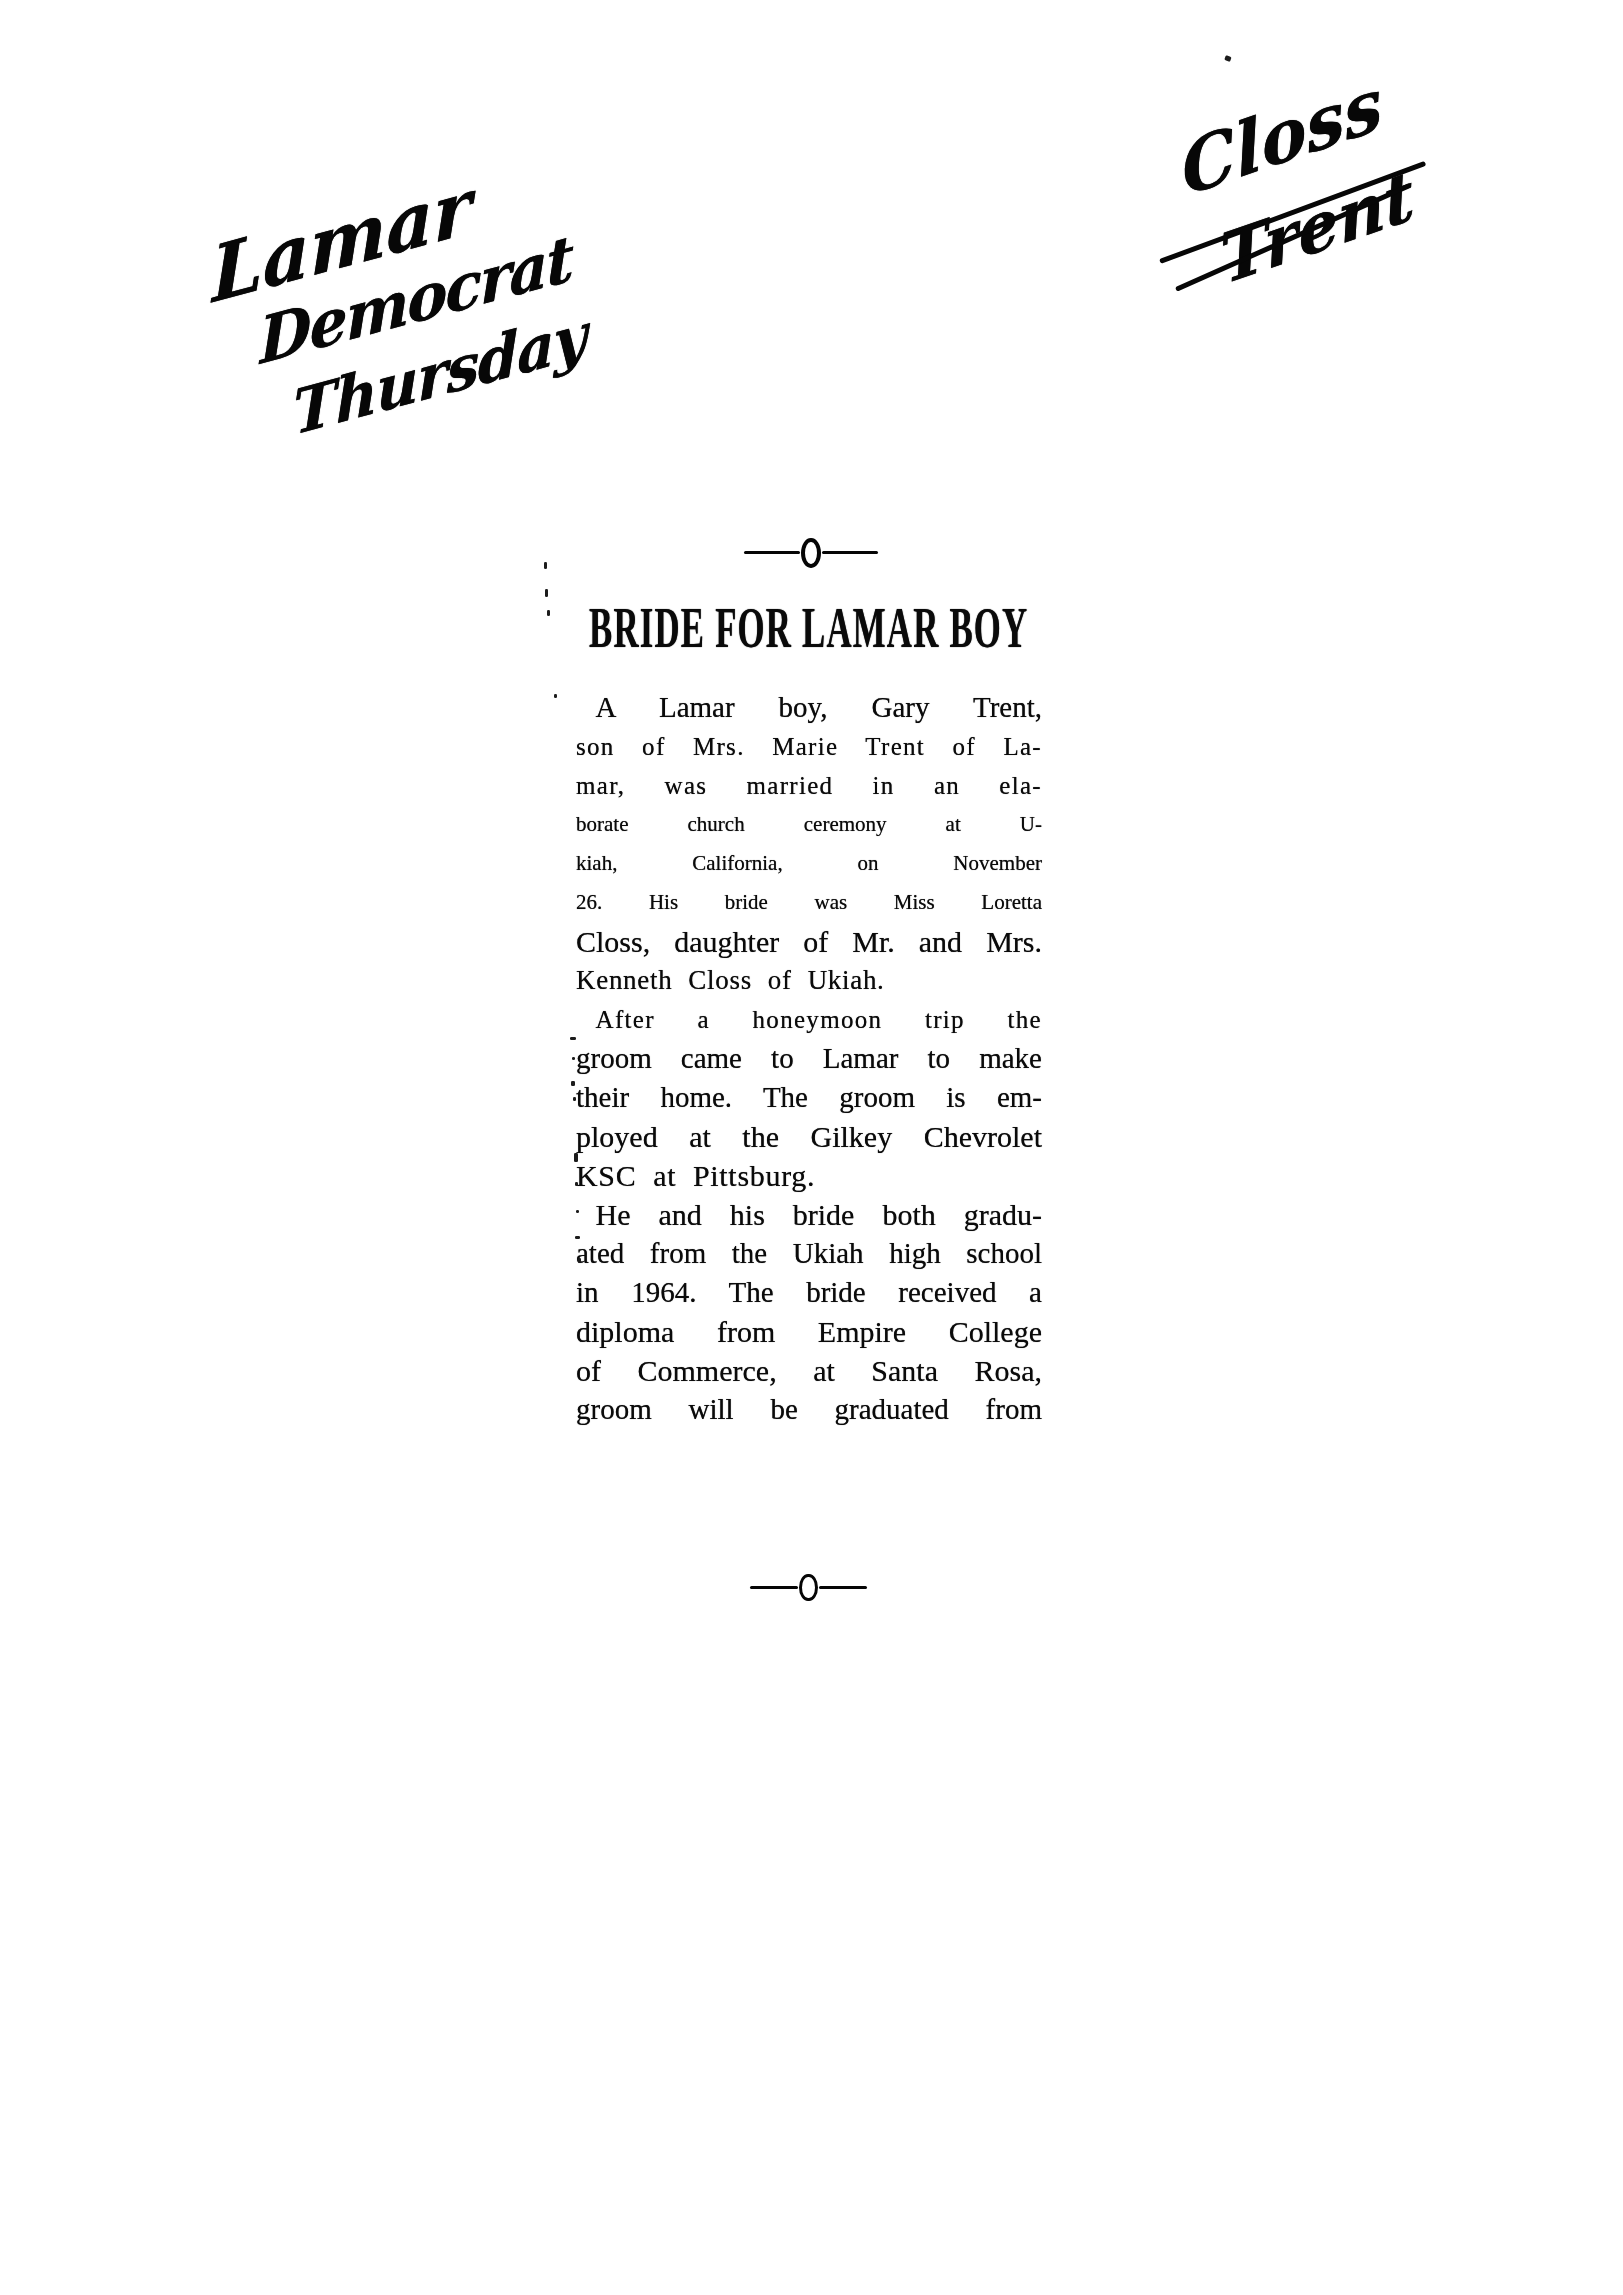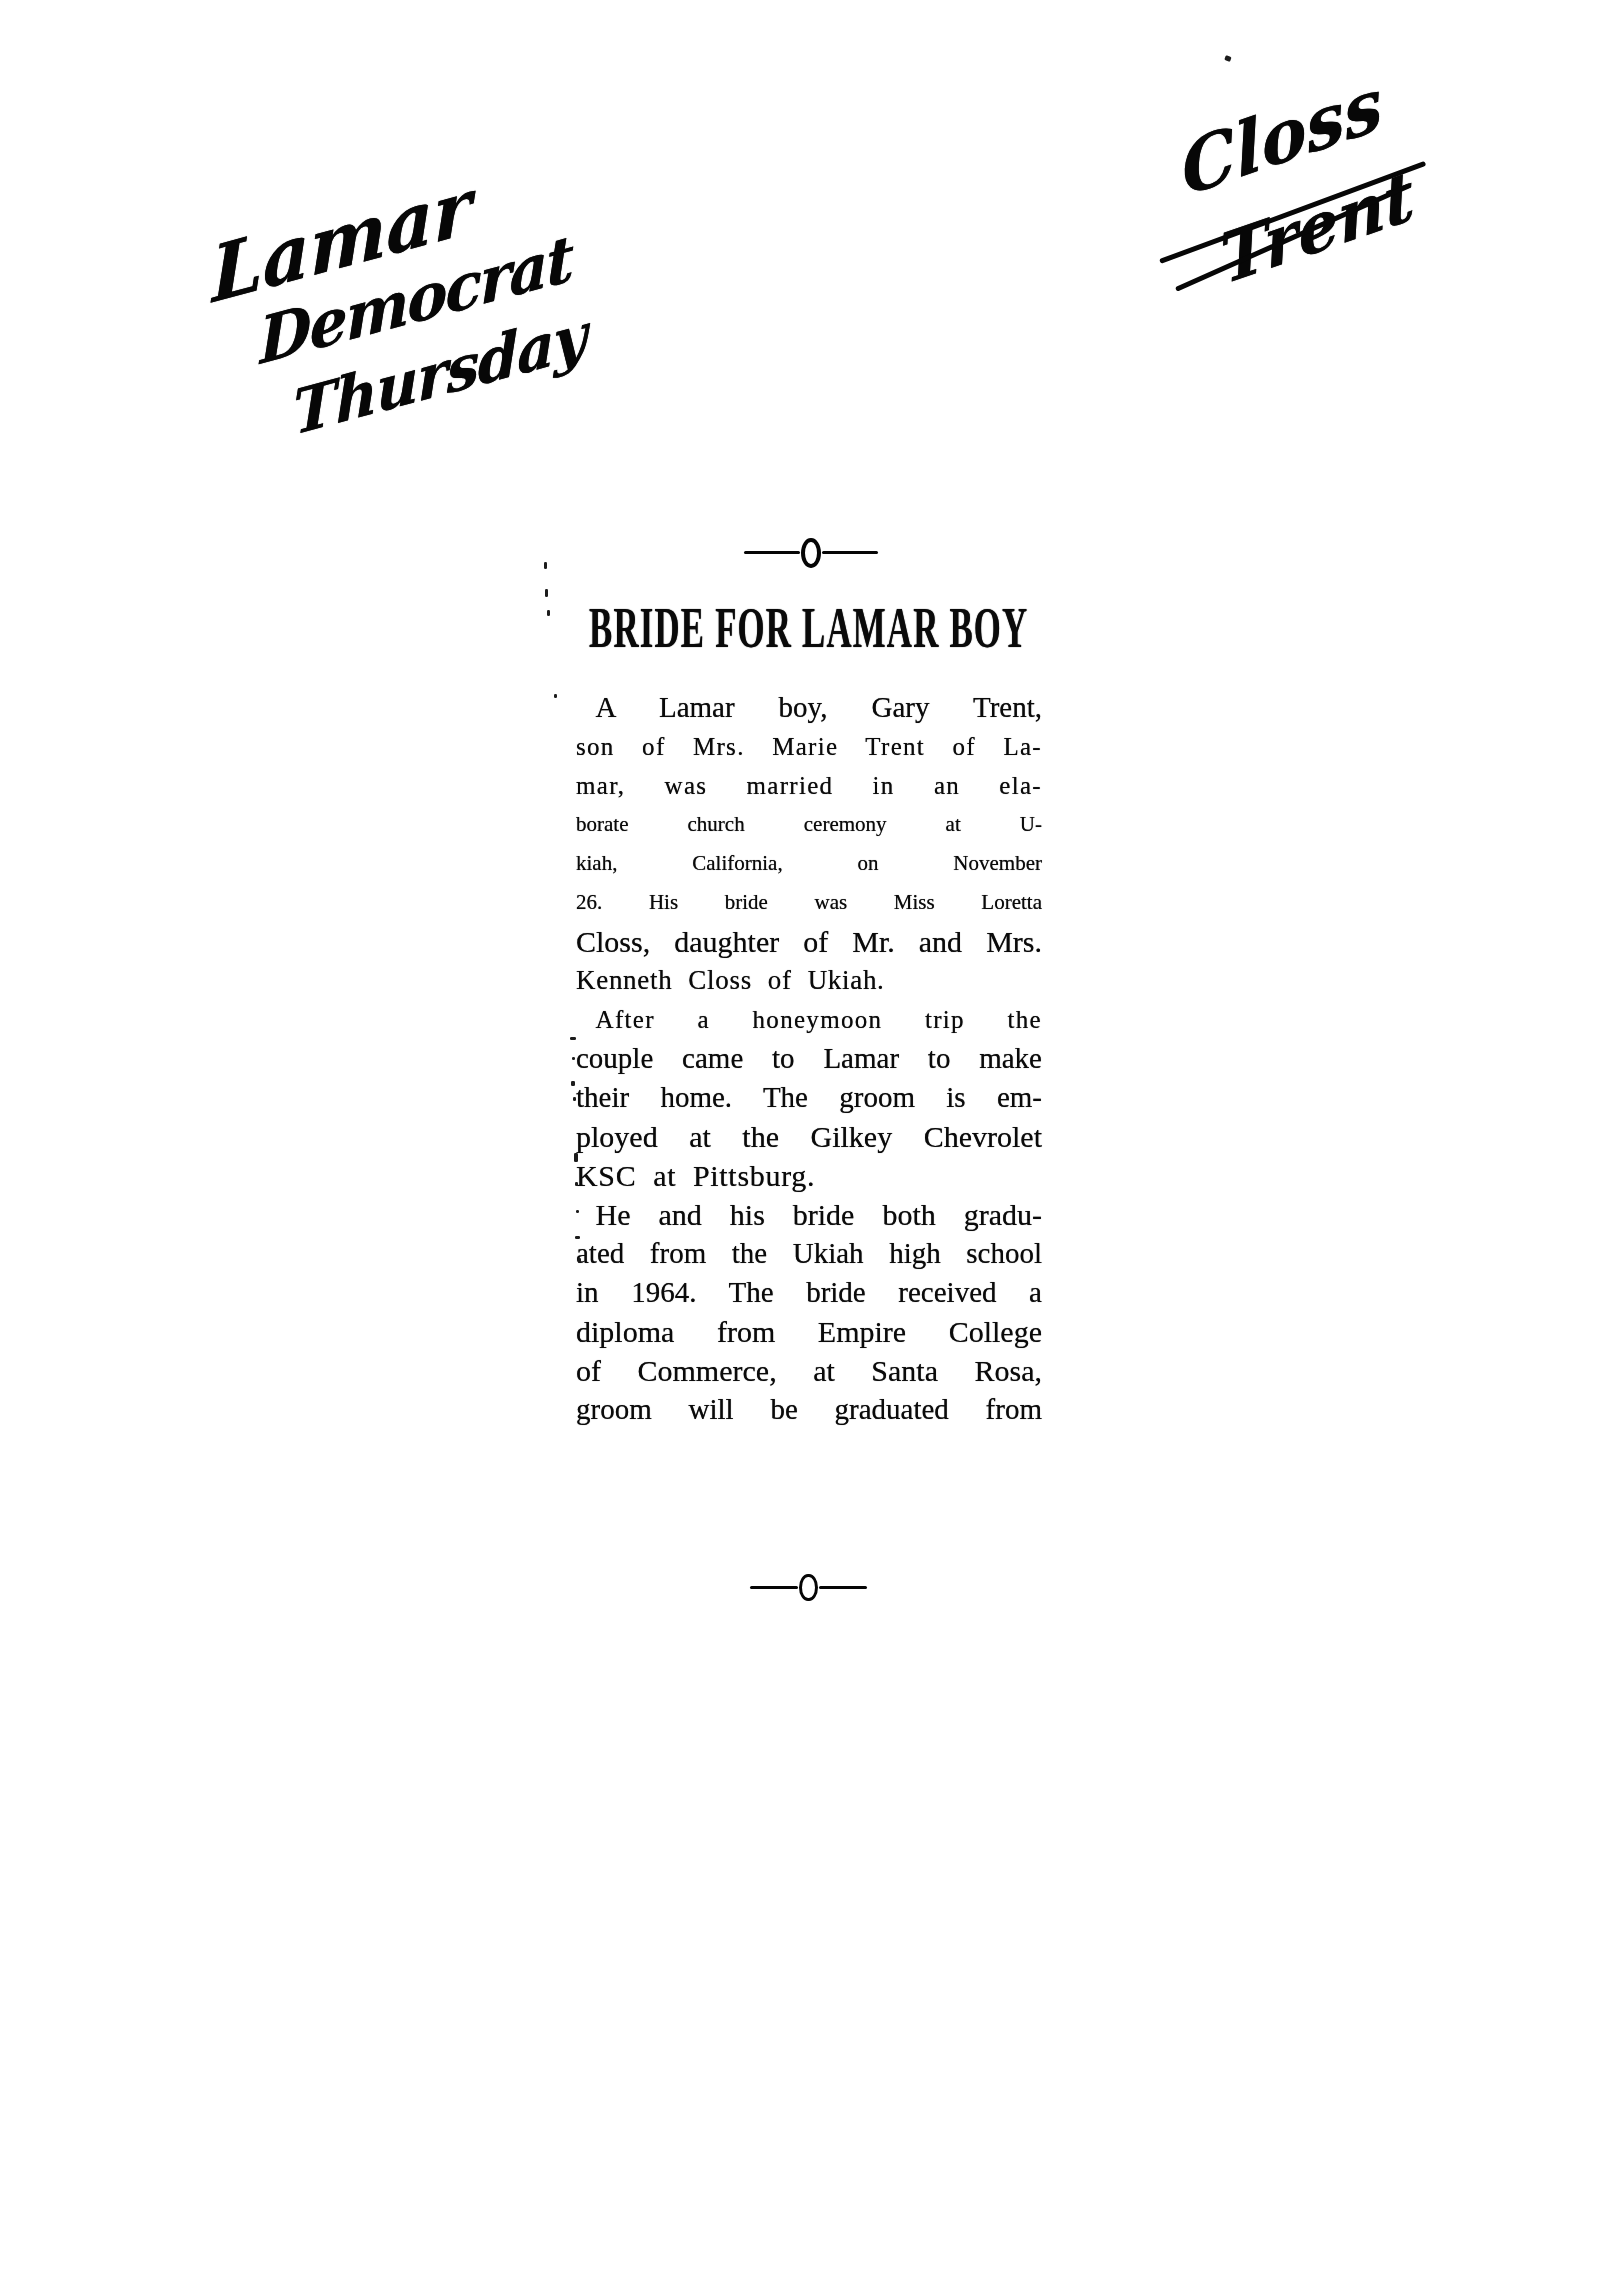--- a/index.html
+++ b/index.html
@@ -105,21 +105,21 @@
   <div class="bodycol">
     <div class="bline sz-m  just indent">A Lamar boy, Gary Trent,</div>
     <div class="bline sz-s  just">son of Mrs. Marie Trent of La-</div>
     <div class="bline sz-s  just">mar, was married in an ela-</div>
     <div class="bline sz-l  just">borate church ceremony at U-</div>
     <div class="bline sz-l  just">kiah, California, on November</div>
     <div class="bline sz-l  just">26. His bride was Miss Loretta</div>
     <div class="bline sz-ml just">Closs, daughter of Mr. and Mrs.</div>
     <div class="bline sz-sm end">Kenneth Closs of Ukiah.</div>
     <div class="bline sz-s  just indent">After a honeymoon trip the</div>
-    <div class="bline sz-m  just">couple came to Lamar to make</div>
+    <div class="bline sz-m  just">groom came to Lamar to make</div>
     <div class="bline sz-m  just">their home. The groom is em-</div>
     <div class="bline sz-ml just">ployed at the Gilkey Chevrolet</div>
     <div class="bline sz-ml end">KSC at Pittsburg.</div>
     <div class="bline sz-ml just indent">He and his bride both gradu-</div>
     <div class="bline sz-m  just">ated from the Ukiah high school</div>
     <div class="bline sz-m  just">in 1964. The bride received a</div>
     <div class="bline sz-ml just">diploma from Empire College</div>
     <div class="bline sz-ml just">of Commerce, at Santa Rosa,</div>
     <div class="bline sz-m  just">groom will be graduated from</div>
   </div>

